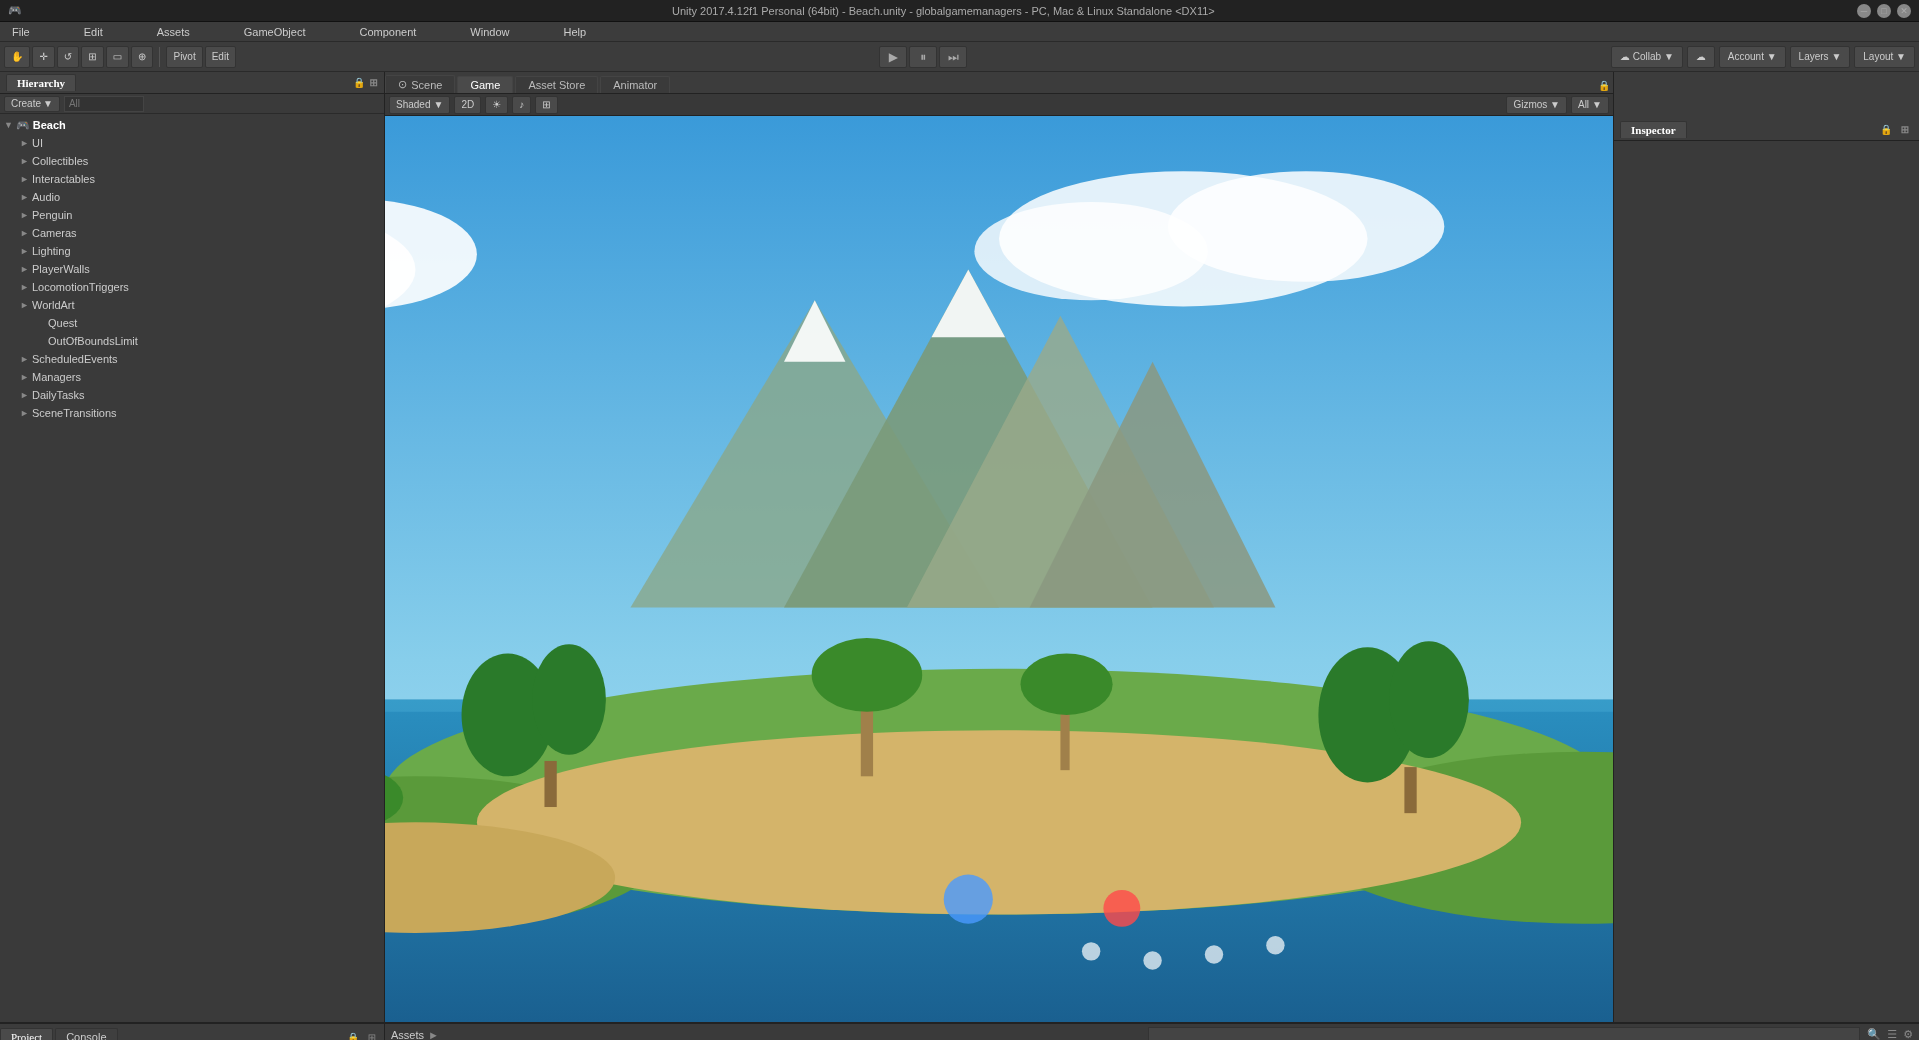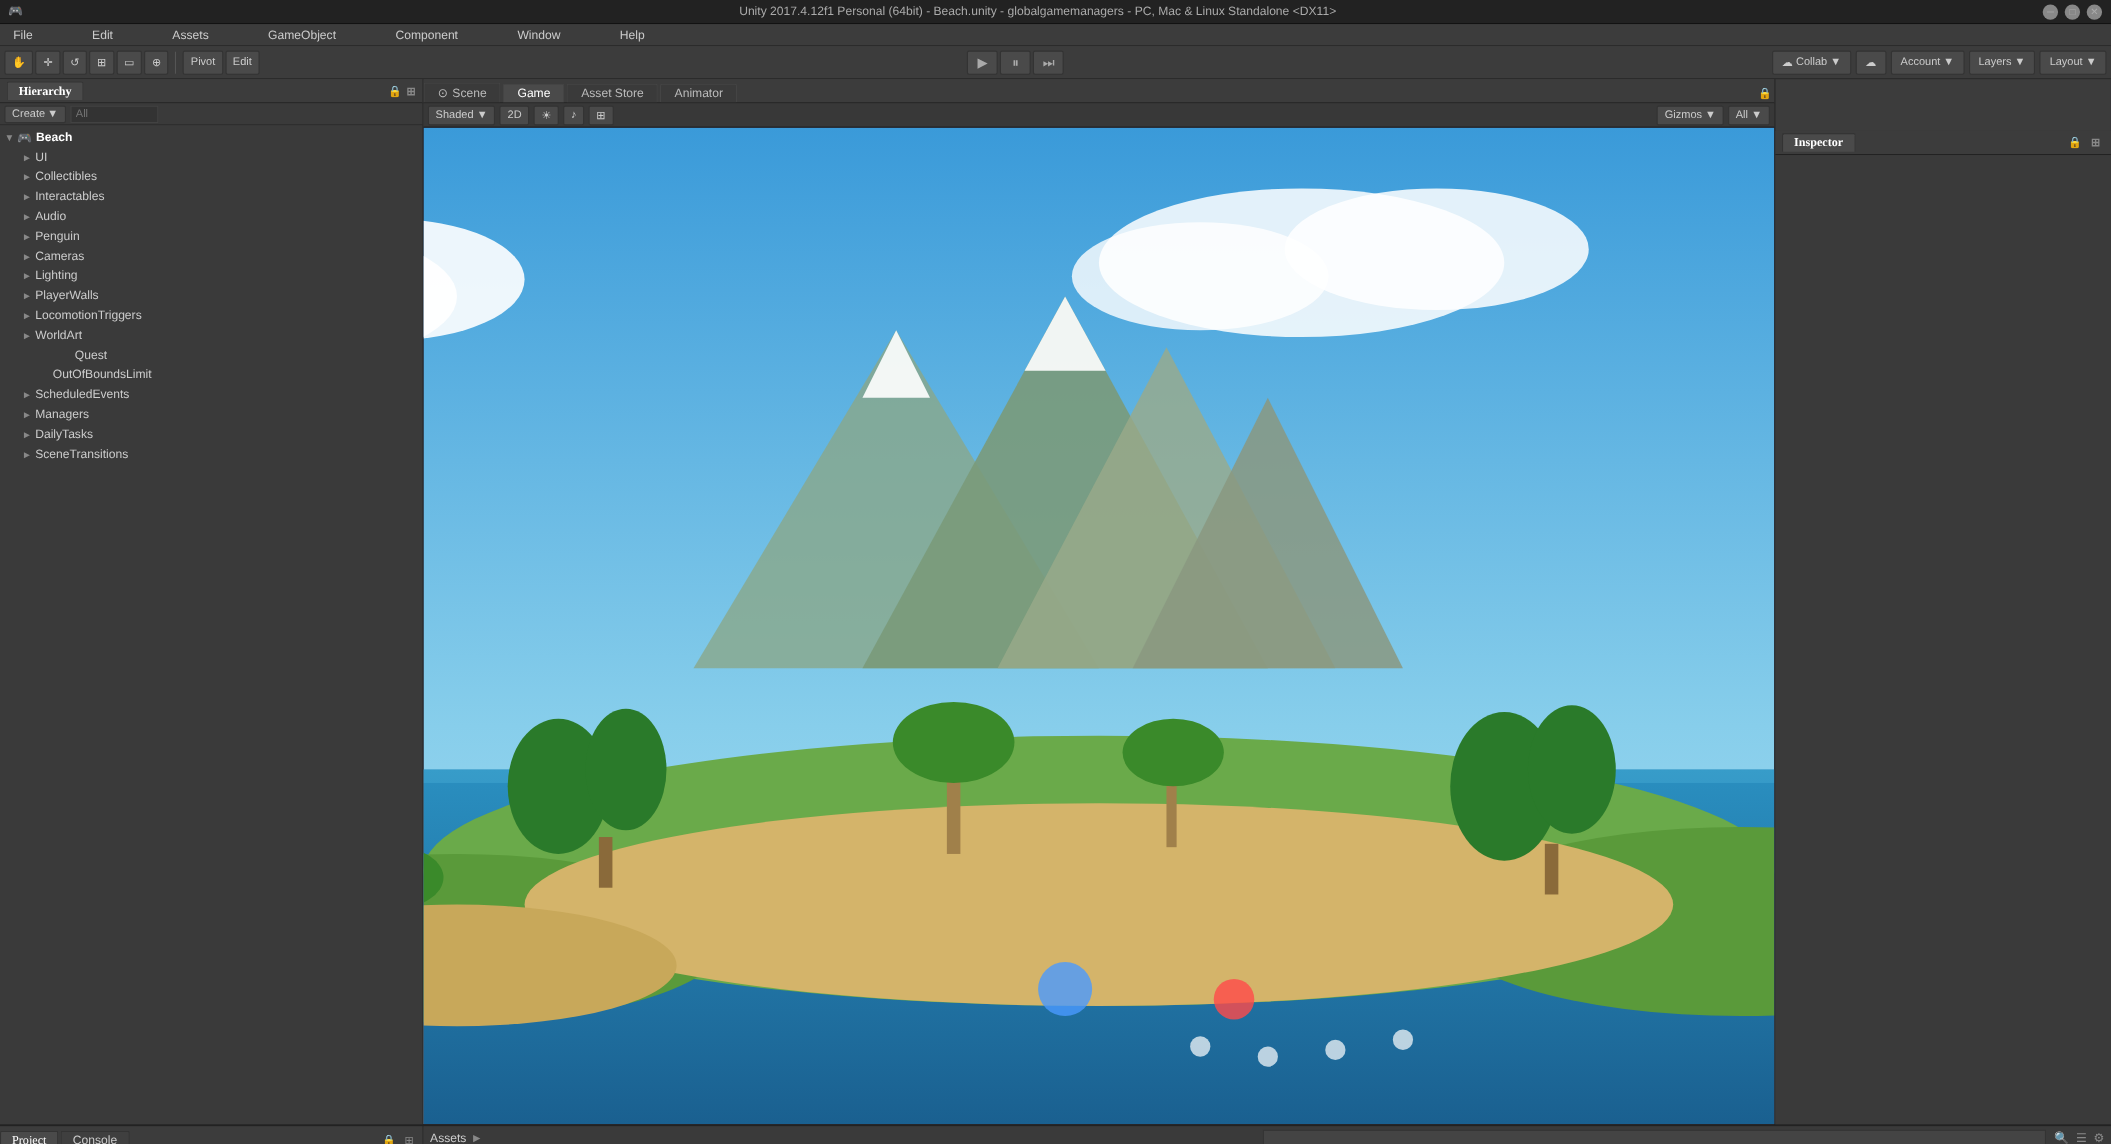--- a/index.html
+++ b/index.html
@@ -422,21 +422,21 @@
         <span>PlayerWalls</span>
       </div>
       <div class="h-item" style="padding-left:20px;">
         <span class="arrow">►</span>
         <span>LocomotionTriggers</span>
       </div>
       <div class="h-item" style="padding-left:20px;">
         <span class="arrow">►</span>
         <span>WorldArt</span>
       </div>
-      <div class="h-item" style="padding-left:36px;margin-left:20px;">
+      <div class="h-item" style="padding-left:36px;">
         <span class="arrow"></span>
         <span>Quest</span>
       </div>
       <div class="h-item" style="padding-left:36px;">
         <span class="arrow"></span>
         <span>OutOfBoundsLimit</span>
       </div>
       <div class="h-item" style="padding-left:20px;">
         <span class="arrow">►</span>
         <span>ScheduledEvents</span>

